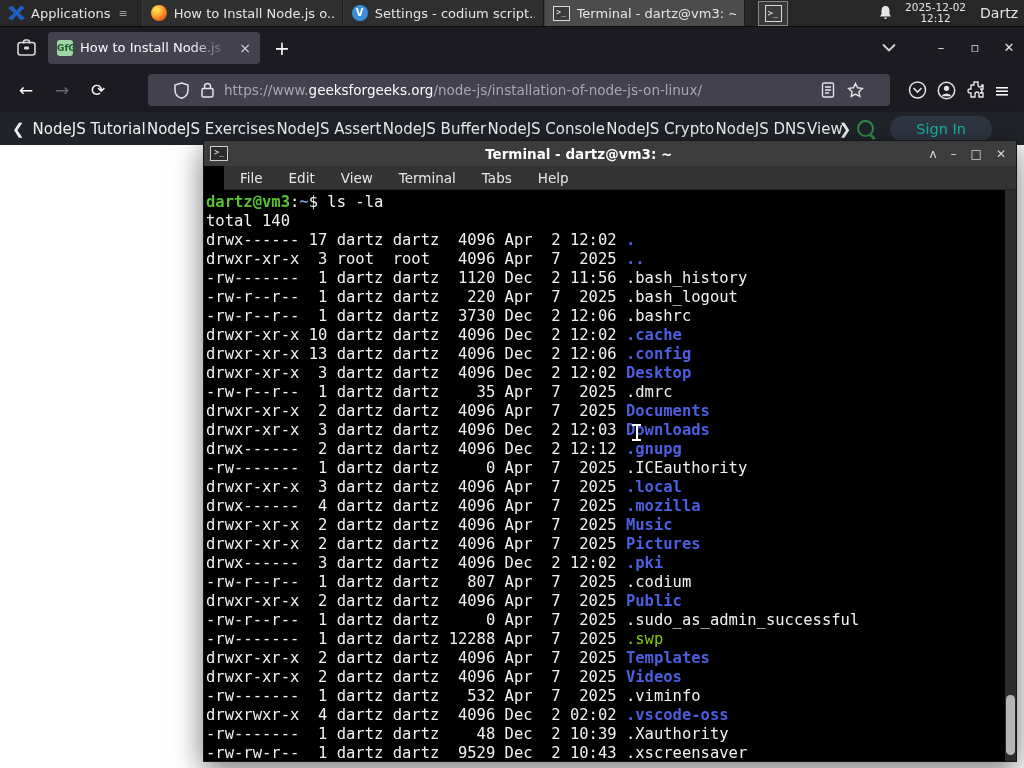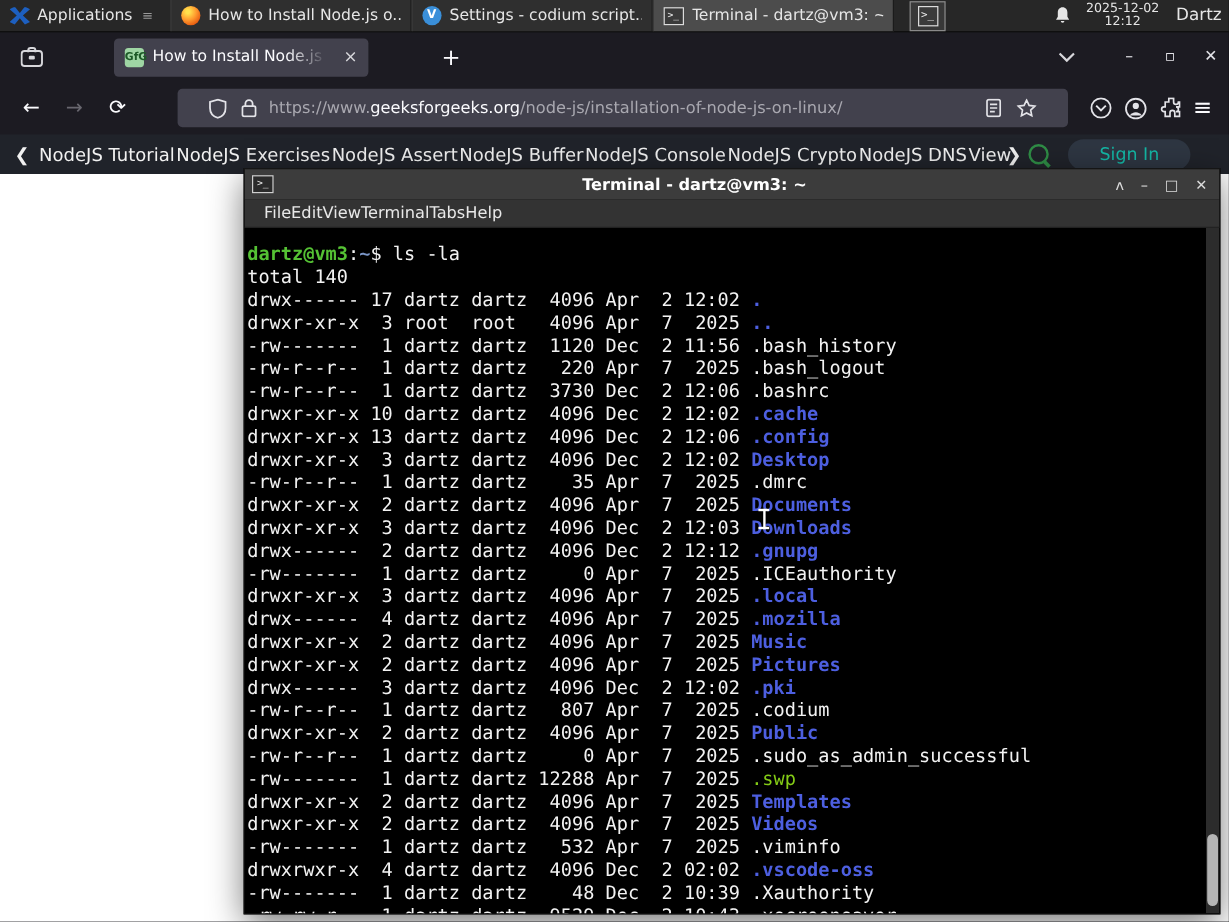--- a/index.html
+++ b/index.html
@@ -30,21 +30,21 @@
   .panel-spacer { flex:1; }
   .tray-launcher { width:30px; height:25px; border:1px solid #8a8a8a; background:#383838;
                    display:flex; align-items:center; justify-content:center; margin-right:90px; }
   .tray-launcher .term-glyph { width:20px; height:17px; line-height:14px; font-size:9px; }
   .bell { margin-right:12px; }
   .clock { text-align:center; font-size:10.5px; line-height:11px; color:#e6e6e6; margin-right:14px; }
   .panel-user { font-size:14px; margin-right:6px; }
 
   
   .ff-window { position:absolute; left:0; top:27px; width:1024px; height:741px; background:#1c1b22; }
-  .tabstrip { position:relative; height:41px; display:flex; align-items:center;gap:47px; }
+  .tabstrip { position:relative; height:41px; display:flex; align-items:center; }
   .ffview { width:28px; height:26px; margin:0 8px 0 12px; display:flex; align-items:center; justify-content:center; }
   .tab { width:212px; height:32px; background:#42414d; border-radius:4px; display:flex;
          align-items:center; padding:0 6px 0 9px; color:#fbfbfe; font-size:13px; gap:7px; }
   .gfg-fav { width:16px; height:16px; border-radius:3px; background:#9fd6a4; color:#1e5b28;
              font-weight:bold; font-size:9px; line-height:16px; text-align:center; flex:0 0 16px; }
   .tab-title { flex:1; overflow:hidden; white-space:nowrap;
                -webkit-mask-image:linear-gradient(90deg,#000 75%,transparent 98%);
                mask-image:linear-gradient(90deg,#000 75%,transparent 98%); }
   .tab-close { color:#d7d7db; font-size:14px; padding:0 3px; }
   .newtab-btn { color:#fbfbfe; font-size:19px; margin-left:14px; }
@@ -85,25 +85,25 @@
 
   
   .term-win { position:absolute; left:203px; top:140px; width:814px; height:622px;
               background:#000; border:1px solid #151515; box-shadow:0 8px 28px rgba(0,0,0,.55); }
   .term-titlebar { height:25px; background:#3c3c3c; display:flex; align-items:center;
                    color:#fff; padding:0 6px; }
   .tt-icon { width:18px; height:15px; background:#2b2b2b; border:1px solid #cfcfcf; color:#eee;
              font-size:8px; line-height:12px; text-align:center; font-family:"DejaVu Sans Mono",monospace; }
   .tt-title { flex:1; text-align:center; font-weight:bold; font-size:13.5px; }
   .tt-btns { display:flex; gap:14px; color:#dcdcdc; font-size:12px; margin-right:4px; }
-  .term-menubar { height:24px; background:#333333; display:flex; align-items:center; 
-                  color:#e8e8e8; font-size:13.5px; padding:0 16px; border-bottom:1px solid #222; }
+  .term-menubar { height:24px; background:#333333; display:flex; align-items:center; gap:26px;
+                  color:#e8e8e8; font-size:13.5px; padding:0 16px; border-bottom:1px solid #222;margin-left:20px; }
   .term-body { position:relative; height:571px; background:#000; overflow:hidden;
                font-family:"DejaVu Sans Mono","Liberation Mono",monospace;
-               font-size:15.5px; line-height:19px; color:#f2f2f2; padding:13px 14px 0 2px; }
+               font-size:15.5px; line-height:19px; color:#f2f2f2; padding:3px 14px 0 2px; }
   .term-body pre, .trow, .pline { white-space:pre; font-family:inherit; }
   .p-user { color:#55c234; font-weight:bold; }
   .p-path { color:#7b96c8; font-weight:bold; }
   .f-dir { color:#4d5fe0; font-weight:bold; }
   .f-file { color:#f2f2f2; }
   .f-dim { color:#84cc16; }
   .term-scroll { position:absolute; right:0; top:0; width:11px; height:571px; background:#2c2c2c; }
   .term-thumb { position:absolute; right:1px; top:505px; width:9px; height:60px;
                 background:#b5b5b5; border-radius:5px; }
 

